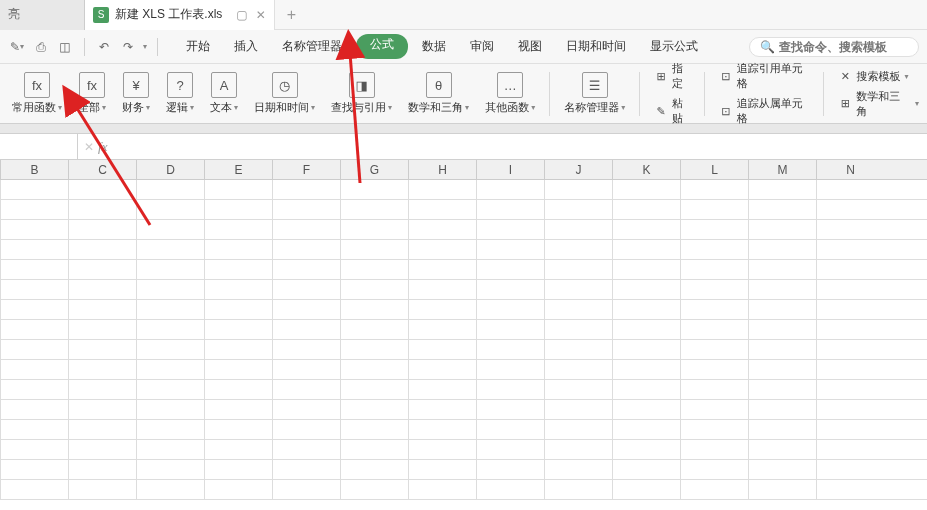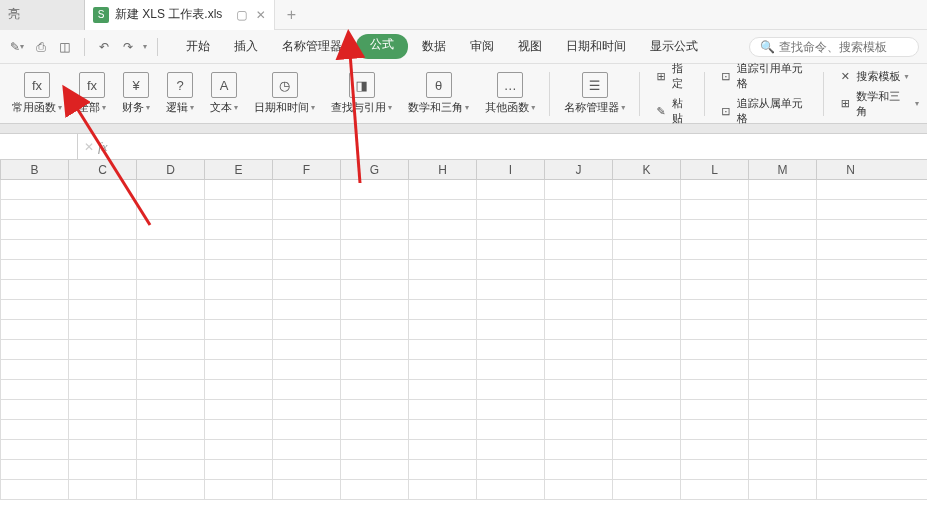--- a/index.html
+++ b/index.html
@@ -15,21 +15,21 @@
     
     .menu-bar { height: 34px; background: #f7f7f7; border-bottom: 1px solid #e0e0e0; display: flex; align-items: center; padding: 0 8px; gap: 2px; }
     .qa-icons { display: flex; gap: 6px; align-items: center; }
     .qa-icon { width: 18px; height: 18px; display: flex; align-items: center; justify-content: center; color: #666; cursor: pointer; }
     .qa-sep { width: 1px; height: 18px; background: #d0d0d0; margin: 0 4px; }
     .menu-items { display: flex; gap: 4px; margin-left: 12px; }
     .menu-item { padding: 4px 10px; cursor: pointer; color: #333; border-radius: 3px; }
     .menu-item.active { background: #4a9d5f; color: #fff; border-radius: 12px; padding: 2px 14px; }
     .search-box { margin-left: auto; display: flex; align-items: center; background: #fff; border-radius: 12px; padding: 2px 10px; width: 170px; border: 1px solid #e0e0e0; }
     .search-icon { color: #999; margin-right: 4px; }
-    .search-input { border: none; outline: none; font-size: 12px; width: 130px; color: #999; }
+    .search-input { border: none; outline: none; font-size: 12px; width: 130px; color: #999; font-weight: bold; }
     
     .ribbon { height: 60px; background: #f7f7f7; border-bottom: 1px solid #d0d0d0; display: flex; align-items: center; padding: 2px 6px; gap: 4px; }
     .ribbon-group { display: flex; flex-direction: column; align-items: center; justify-content: center; padding: 2px 6px; cursor: pointer; }
     .ribbon-icon { width: 26px; height: 26px; border: 1px solid #999; display: flex; align-items: center; justify-content: center; font-size: 13px; color: #555; border-radius: 2px; margin-bottom: 2px; }
     .ribbon-label { font-size: 11px; white-space: nowrap; display: flex; align-items: center; gap: 2px; }
     .dd-arrow { font-size: 8px; color: #888; }
     .ribbon-sep { width: 1px; height: 44px; background: #d8d8d8; margin: 0 4px; }
     .ribbon-right { display: flex; flex-direction: column; gap: 3px; margin-left: 4px; }
     .ribbon-right-item { display: flex; align-items: center; gap: 4px; font-size: 11px; cursor: pointer; padding: 1px 2px; }
     .mini-icon { width: 14px; height: 14px; display: flex; align-items: center; justify-content: center; color: #555; font-size: 11px; }

